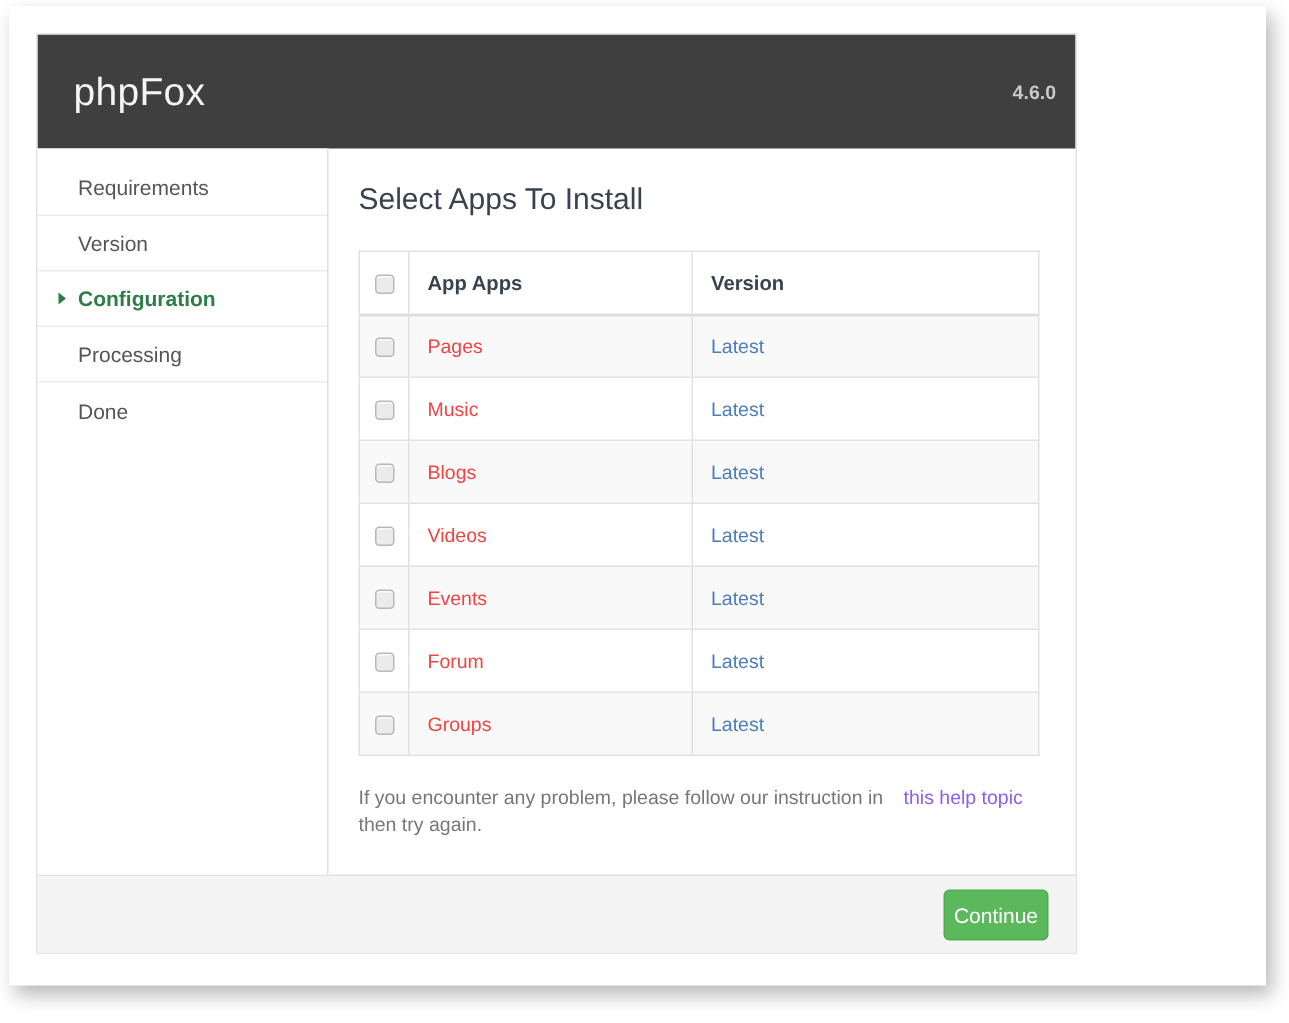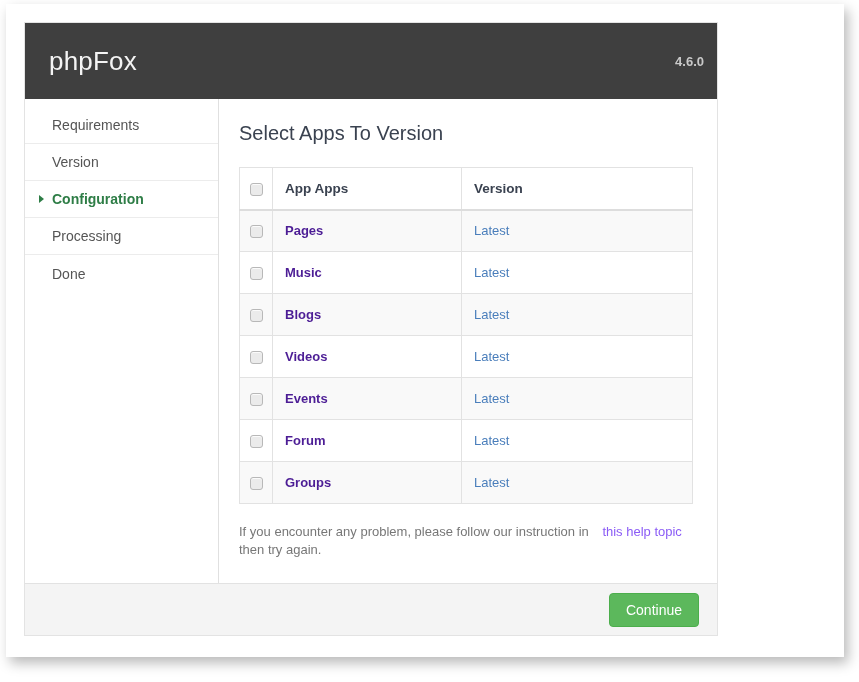--- a/index.html
+++ b/index.html
@@ -143,21 +143,21 @@
     font-size: 13.5px;
   }
   table.apps-table tbody tr { border-bottom: 1px solid #e2e2e2; }
   table.apps-table tbody tr:last-child { border-bottom: none; }
   table.apps-table tbody tr:nth-child(odd)  { background: #f9f9f9; }
   table.apps-table tbody tr:nth-child(even) { background: #ffffff; }
 
   .col-check { width: 33px; padding: 0 !important; text-align: center !important; }
   .col-version { width: 231px; }
 
-  td.app-name, th.app-name { color: #4c1d95; font-weight: 700; }
+  td.app-name, th.app-name { color: #ef4444; font-weight: 400; }
   td.app-name { padding-left: 15px; }
   th.app-name { padding-left: 15px; }
   td.version-cell, th.version-cell { padding-left: 16px; }
 
   .ck {
     display: inline-block;
     width: 13px;
     height: 13px;
     border: 1px solid #b8b8b8;
     border-radius: 3px;
@@ -197,21 +197,21 @@
     justify-content: flex-end;
     padding-right: 18px;
   }
   .btn-continue {
     background: #5cb85c;
     border: 1px solid #4cae4c;
     border-radius: 4px;
     color: #ffffff;
     font-size: 14px;
     font-family: "Liberation Sans", sans-serif;
-    padding: 9px 16px;
+    padding: 9px 6px;
     cursor: pointer;
     line-height: 1;
   }
 </style>
 </head>
 <body>
 
 <div id="page-frame">
   <div id="installer-card">
 
@@ -235,21 +235,21 @@
         </div>
         <div class="nav-item">
           <span>Processing</span>
         </div>
         <div class="nav-item">
           <span>Done</span>
         </div>
       </div>
 
       <div class="main">
-        <h1 class="main-title">Select Apps To Version</h1>
+        <h1 class="main-title">Select Apps To Install</h1>
 
         <table class="apps-table">
           <thead>
             <tr>
               <th class="col-check">
                 <span class="ck"></span>
               </th>
               <th class="app-name">App Apps</th>
               <th class="col-version version-cell">Version</th>
             </tr>

